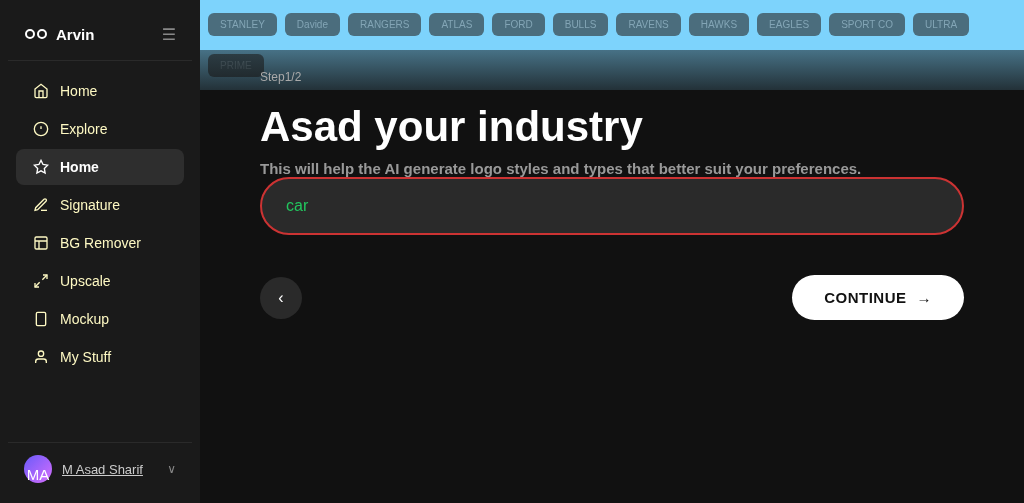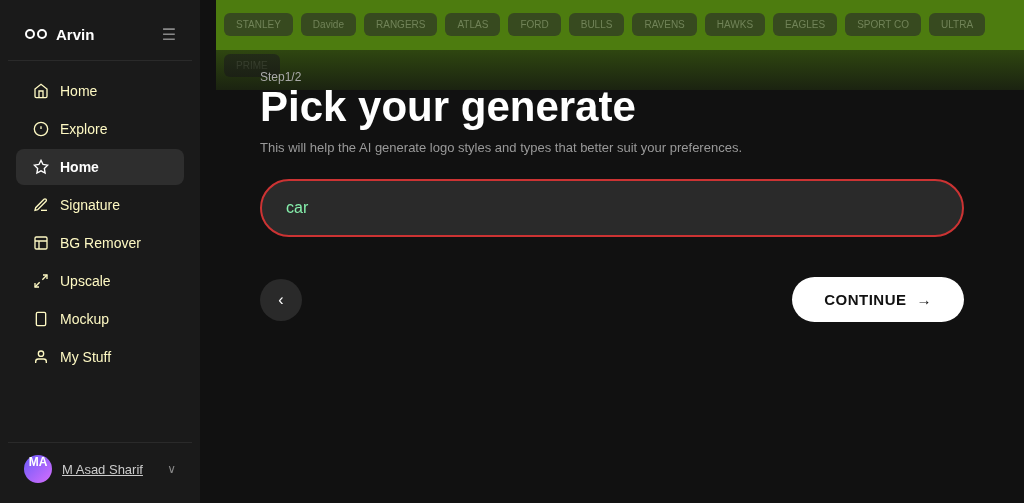--- a/index.html
+++ b/index.html
@@ -98,24 +98,24 @@
       gap: 10px;
       cursor: pointer;
     }
 
     .avatar {
       width: 28px;
       height: 28px;
       border-radius: 50%;
       background: linear-gradient(135deg, #6a5af9, #d66efd);
       display: flex;
-      align-items: flex-start;
+      align-items: flex-end;
       justify-content: center;
-      font-size: 12px;
-      font-weight: 700;
+      font-size: 15px;
+      font-weight: 400;
       color: #fff;
       flex-shrink: 0;
     }
 
     .user-name {
       font-size: 13px;
       color: #ccc;
       flex: 1;
       text-decoration: underline;
     }
@@ -130,23 +130,23 @@
       flex: 1;
       position: relative;
       display: flex;
       flex-direction: column;
       overflow: hidden;
     }
 
     
     .bg-overlay {
       position: absolute;
-      top: 0; left: 16px; right: 0;
+      top: 0; left: 0; right: 0;
       height: 90px;
-      background: #4d7c0f;
+      background: #7dd3fc;
       overflow: hidden;
       z-index: 0;
     }
 
     .bg-logos {
       position: absolute;
       top: 0; left: 0; right: 0; bottom: 0;
       display: flex;
       gap: 8px;
       align-items: center;
@@ -173,52 +173,52 @@
       flex: 1;
       display: flex;
       flex-direction: column;
       background: linear-gradient(to bottom, rgba(17,17,17,0.5) 0%, #111 60px);
       margin-top: 50px;
     }
 
     .step-label {
       font-size: 12px;
       color: #aaa;
-      margin-bottom: 0;
+      margin-bottom: 20px;
       font-weight: 400;
     }
 
     .page-title {
       font-size: 42px;
       font-weight: 800;
       color: #fff;
       margin-bottom: 10px;
       line-height: 1.1;
     }
 
     .page-subtitle {
-      font-size: 13px;
+      font-size: 15px;
       color: #999;
-      margin-bottom: 24px;
+      font-weight: bold;
     }
 
     
     .search-wrapper {
       position: relative;
       margin-bottom: 30px;
     }
 
     .search-input-box {
       width: 100%;
       background: #2a2a2a;
       border: 2px solid #cc3333;
       border-radius: 50px;
       padding: 18px 24px;
       font-size: 16px;
-      color: #86efac;
+      color: #22c55e;
       outline: none;
       font-family: inherit;
     }
 
     .search-input-box::placeholder {
       color: #666;
     }
 
     
     .bottom-actions {
@@ -380,21 +380,21 @@
       <div class="logo-badge">HAWKS</div>
       <div class="logo-badge">EAGLES</div>
       <div class="logo-badge">SPORT CO</div>
       <div class="logo-badge">ULTRA</div>
       <div class="logo-badge">PRIME</div>
     </div>
   </div>
 
   <div class="content-area">
     <span class="step-label">Step1/2</span>
-    <h1 class="page-title">Pick your generate</h1>
+    <h1 class="page-title">Asad your industry</h1>
     <p class="page-subtitle">This will help the AI generate logo styles and types that better suit your preferences.</p>
 
     <div class="search-wrapper">
       <input class="search-input-box" type="text" value="car" placeholder="Search industry..." style="">
     </div>
 
     <div class="bottom-actions">
       <button class="back-button">
         <span>‹</span>
       </button>

